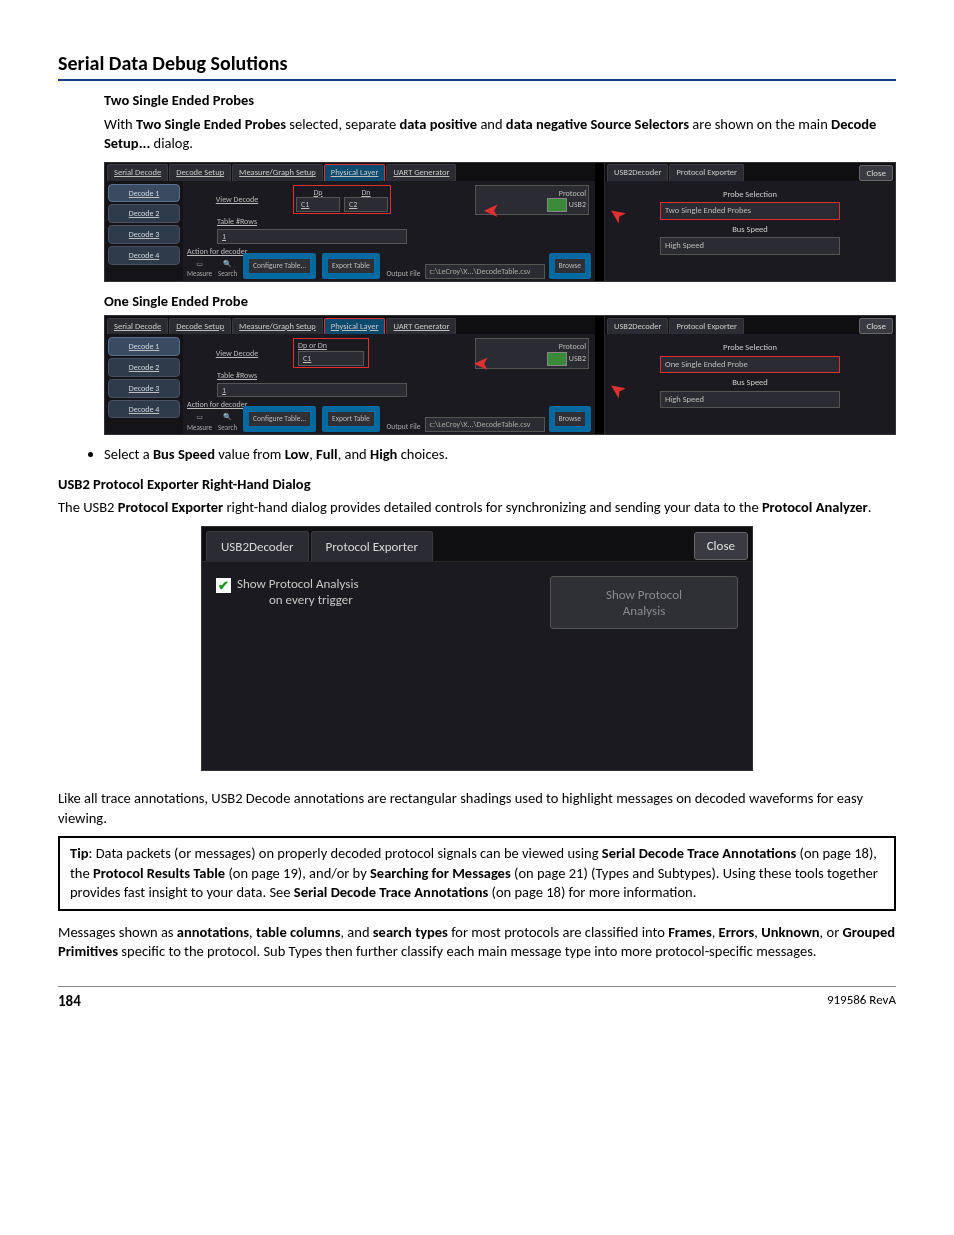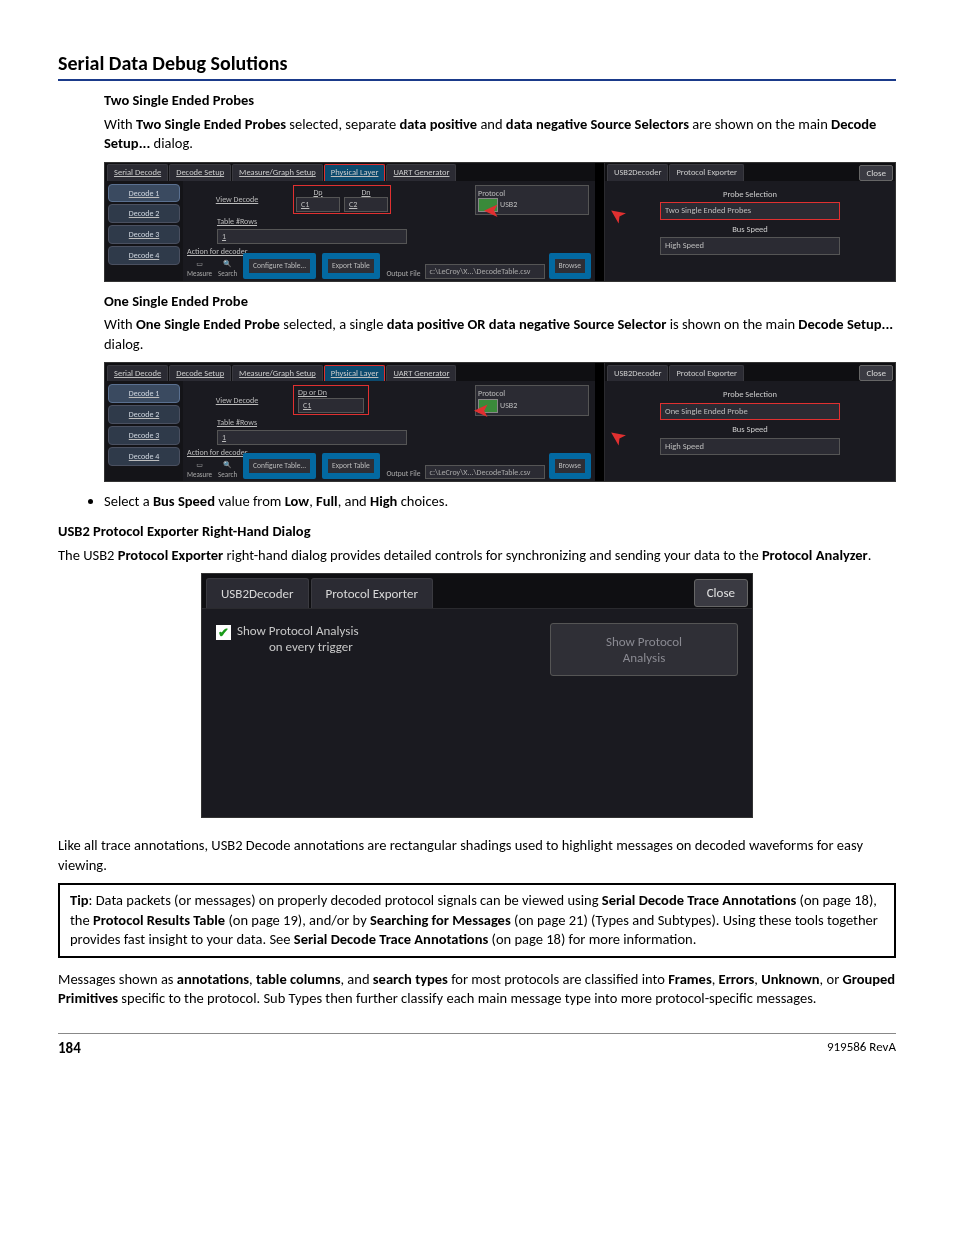--- a/index.html
+++ b/index.html
@@ -110,21 +110,21 @@
   }
   .redbox { border: 1.5px solid #e03030 !important; }
   .proto-box {
     position: absolute;
     right: 6px;
     top: 4px;
     width: 108px;
     background: #2b2b33;
     border: 1px solid #555;
     padding: 2px;
-    text-align: left;
+    text-align: right;
     font-size: 8px;
   }
   .proto-box .usb-sq { display:inline-block;width:18px;height:12px;background:#3a8a3a;border:1px solid #888;vertical-align:middle;margin-right:2px;}
   .arrow-red {
     position: absolute;
     color: #e03030;
     font-size: 20px;
     transform: scaleX(-1);
   }
   .out-row {
@@ -336,23 +336,20 @@
         <div class="right-label">Probe Selection</div>
         <div class="right-val redbox">Two Single Ended Probes</div>
         <div class="right-label">Bus Speed</div>
         <div class="right-val">High Speed</div>
         <span class="arrow-red" style="top:20px;left:4px;transform:rotate(35deg) scaleX(-1);">➤</span>
       </div>
     </div>
   </div>
 
   <div class="sub-h">One Single Ended Probe</div>
-  <p>
-    <span>With </span><b>One Single Ended Probe</b><span> selected, a single </span><b>data positive OR data negative Source Selector</b><span> is shown on the main </span><b>Decode Setup...</b><span> dialog.</span>
-  </p>
 
   <div class="screenshot">
     <div class="ss-left">
       <div class="tab-row">
         <span class="tab">Serial Decode</span>
         <span class="tab">Decode Setup</span>
         <span class="tab">Measure/Graph Setup</span>
         <span class="tab hl">Physical Layer</span>
         <span class="tab">UART Generator</span>
       </div>

